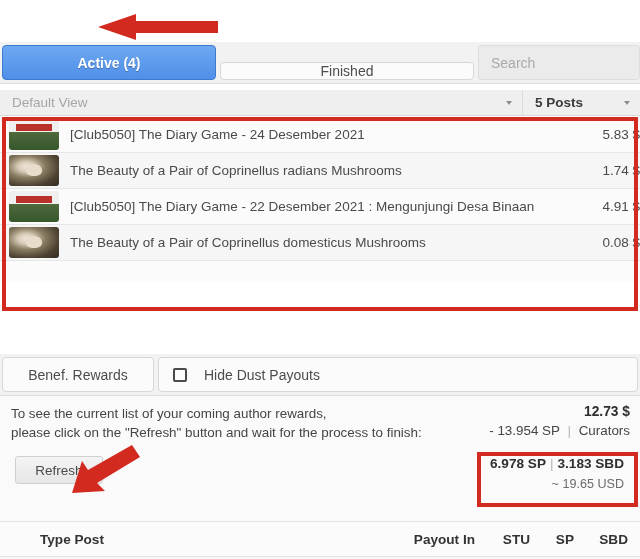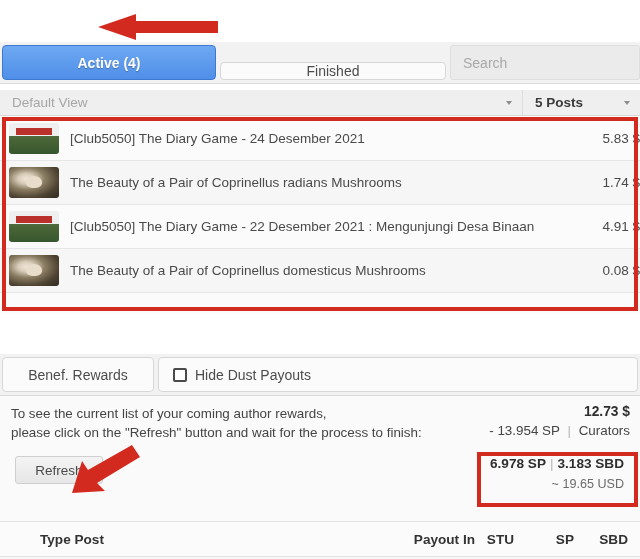--- a/index.html
+++ b/index.html
@@ -98,21 +98,21 @@
   #sel-view { width: 523px; color: #a6a6a6; }
   #sel-count { width: 117px; color: #3a3a3a; font-weight: bold; border-right: none; }
 
   
   #postlist {
     position: absolute; left: 0; width: 640px;
     background: #fafafa;
   }
   .post-row {
     display: flex; align-items: center;
-    height: 44px;
+    height: 36px;
     border-bottom: 1px solid #e6e6e6;
     background: #fbfbfb;
     padding: 0 0 0 9px;
   }
   .post-row:nth-child(even) { background: #f6f6f6; }
   .thumb {
     width: 50px; height: 31px;
     border-radius: 3px;
     flex: 0 0 auto;
     background: #6d8f5a;
@@ -203,21 +203,21 @@
     background: #fbfbfb;
     border-top: 1px solid #e2e2e2;
     border-bottom: 1px solid #e2e2e2;
     display: flex; align-items: center;
   }
   #table-header .th {
     font-size: 13.6px; font-weight: bold; color: #333333;
   }
   #th-typepost { padding-left: 40px; }
   #th-payout { position: absolute; right: 165px; color: #2cb742; }
-  #th-stu { position: absolute; right: 126px; }
+  #th-stu { position: absolute; right: 110px; }
   #th-sp { position: absolute; right: 66px; }
   #th-sbd { position: absolute; right: 12px; }
 
   
   .cbx {
     width: 14px; height: 14px;
     border: 2px solid #4a4a4a;
     border-radius: 2px;
     background: #ffffff;
     margin-right: 8px;
@@ -243,21 +243,21 @@
 
   <div class="panel-header" style="top:8px;">
     <span class="caret"></span>
     <span class="title">Posts</span>
   </div>
 
   <div class="tabrow" style="top:42px; height:42px;">
     <div class="tab active" style="width:214px;">
       <span>Active (4)</span>
     </div>
-    <div class="tab" style="width:226px;margin-top:20px;">
+    <div class="tab" style="width:254px;margin-top:20px;">
       <span>Finished</span>
     </div>
     <div class="searchbox">
       <span>Search</span>
     </div>
   </div>
 
   <div class="selrow" style="top:90px;">
     <div class="sel" id="sel-view">
       <span class="lbl">Default View</span>
@@ -300,21 +300,21 @@
 
   <div class="panel-header" style="top:320px;">
     <span class="caret"></span>
     <span class="title">Coming Rewards</span>
   </div>
 
   <div class="tabrow" style="top:354px; height:42px;">
     <div class="tab" style="width:152px;">
       <span>Benef. Rewards</span>
     </div>
-    <div class="tab" style="flex:1; justify-content:flex-start; padding-left:14px;">
+    <div class="tab" style="flex:1; justify-content:flex-start; padding-left:14px;gap:9px;">
       <span class="cbx"></span>
       <span>Hide Dust Payouts</span>
     </div>
   </div>
 
   <div id="rewards-body" style="top:396px; height:127px;">
 
     <div class="rw-text-block">
       <div>To see the current list of your coming author rewards,</div>
       <div>please click on the "Refresh" button and wait for the process to finish:</div>

